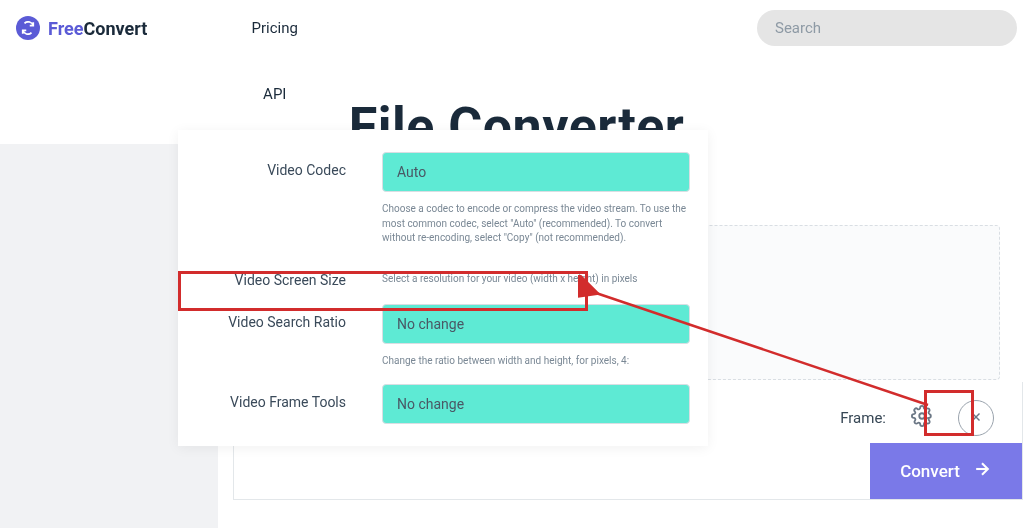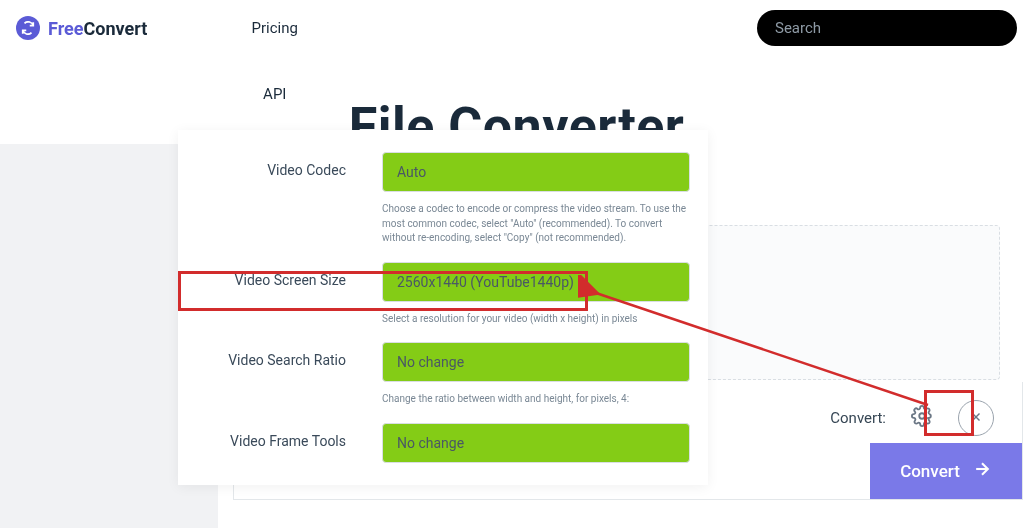--- a/index.html
+++ b/index.html
@@ -7,41 +7,41 @@
     
     .topbar { display: flex; align-items: center; height: 56px; padding: 8px 16px; }
     .logo { display: flex; align-items: center; gap: 8px; margin-right: 100px; }
     .logo-icon { width: 24px; height: 24px; background: #5b5bd6; border-radius: 50%; display: flex; align-items: center; justify-content: center; }
     .logo-text { font-size: 18px; font-weight: 700; }
     .logo-free { color: #5b5bd6; }
     .logo-convert { color: #1a2a3a; }
     .navlinks { display: flex; gap: 48px; align-items: center; flex-direction: column; }
     .navlink { font-size: 15px; color: #1a2a3a; display: flex; align-items: center; gap: 6px; cursor: pointer; }
     .search-wrap { margin-left: auto; width: 260px; }
-    .search-input { width: 100%; height: 36px; border-radius: 18px; border: none; background: #000000; padding: 0 18px; font-size: 15px; color: #6b7785; }
+    .search-input { width: 100%; height: 36px; border-radius: 18px; border: none; background: #e5e5e5; padding: 0 18px; font-size: 15px; color: #6b7785; }
     .search-input::placeholder { color: #8e9aa5; }
 
     .main { position: relative; padding-top: 30px; }
     .page-title { font-size: 52px; font-weight: 700; color: #1a2a3a; text-align: center; margin-top: 10px; letter-spacing: 0.5px; }
     .page-sub { text-align: center; font-size: 18px; color: #3a4a5a; margin-top: 18px; }
 
     .bottom-bar { position: absolute; top: 382px; left: 233px; right: 10px; height: 118px; border: 1px solid #e3e7ea; border-top: none; background: #fff; }
     .output-row { display: flex; align-items: center; justify-content: flex-end; gap: 18px; padding: 18px 28px; }
     .output-label { font-size: 15px; color: #374755; }
     .output-select { display: flex; align-items: center; gap: 24px; border: 1.5px solid #5b5bd6; border-radius: 4px; padding: 6px 12px; color: #5b5bd6; font-size: 15px; cursor: pointer; }
     .icon-btn { width: 36px; height: 36px; border-radius: 50%; display: flex; align-items: center; justify-content: center; cursor: pointer; }
     .convert-btn { position: absolute; right: 0; bottom: 0; width: 152px; height: 56px; background: #7a79e8; color: #fff; font-size: 17px; display: flex; align-items: center; justify-content: center; gap: 12px; cursor: pointer; font-weight: 500; }
 
     .sidebar-strip { position: absolute; top: 88px; left: 0; width: 218px; height: 440px; background: #f1f2f4; }
 
     .settings-panel { position: absolute; top: 130px; left: 178px; width: 530px; background: #fff; padding: 14px 4px 14px 4px; box-shadow: 0 2px 12px rgba(0,0,0,0.06); }
     .setting-row { display: flex; padding: 8px 14px; gap: 36px; align-items: flex-start; }
     .setting-label { width: 150px; text-align: right; font-size: 14px; color: #3a4a5a; padding-top: 10px; flex-shrink: 0; }
     .setting-body { flex: 1; }
-    .setting-select { width: 100%; height: 40px; border: 1px solid #d9dee3; border-radius: 4px; padding: 0 14px; font-size: 14px; color: #4a5865; display: flex; align-items: center; cursor: pointer; background: #84cc16; }
+    .setting-select { width: 100%; height: 40px; border: 1px solid #d9dee3; border-radius: 4px; padding: 0 14px; font-size: 14px; color: #4a5865; display: flex; align-items: center; cursor: pointer; background: #5eead4; }
     .setting-help { font-size: 10px; color: #7a8895; margin-top: 10px; line-height: 1.45; }
 
     .highlight-row { position: absolute; top: 271px; left: 178px; width: 410px; height: 40px; border: 3px solid #d22c2c; pointer-events: none; }
     .highlight-gear { position: absolute; top: 390px; left: 924px; width: 50px; height: 46px; border: 3px solid #d22c2c; pointer-events: none; }
     
     .arrow-svg { position: absolute; top: 275px; left: 578px; width: 370px; height: 150px; pointer-events: none; }
 
     .upload-box { position: absolute; top: 225px; left: 275px; width: 725px; height: 155px; background: #fafbfc; border: 1px dashed #d9dee3; border-radius: 4px; z-index: -1; }
   </style>
 </head>
@@ -78,21 +78,21 @@
 <div class="main">
   <div class="sidebar-strip"></div>
   <h1 class="page-title">File Converter</h1>
   <div class="page-sub"> to another, online.</div>
 </div>
 
 <div class="upload-box"></div>
 
 <div class="bottom-bar">
   <div class="output-row">
-    <span class="output-label">Convert:</span>
+    <span class="output-label">Frame:</span>
     <div class="icon-btn">
       <span><svg width="22" height="22" viewBox="0 0 24 24" fill="none" stroke="#6b7785" stroke-width="2">
             <circle cx="12" cy="12" r="3"></circle>
             <path d="M19.4 15a1.65 1.65 0 0 0 .33 1.82l.06.06a2 2 0 1 1-2.83 2.83l-.06-.06a1.65 1.65 0 0 0-1.82-.33 1.65 1.65 0 0 0-1 1.51V21a2 2 0 0 1-4 0v-.09a1.65 1.65 0 0 0-1-1.51 1.65 1.65 0 0 0-1.82.33l-.06.06a2 2 0 1 1-2.83-2.83l.06-.06A1.65 1.65 0 0 0 4.6 15a1.65 1.65 0 0 0-1.51-1H3a2 2 0 0 1 0-4h.09A1.65 1.65 0 0 0 4.6 9a1.65 1.65 0 0 0-.33-1.82l-.06-.06a2 2 0 1 1 2.83-2.83l.06.06A1.65 1.65 0 0 0 9 4.6a1.65 1.65 0 0 0 1-1.51V3a2 2 0 0 1 4 0v.09c0 .66.39 1.26 1 1.51a1.65 1.65 0 0 0 1.82-.33l.06-.06a2 2 0 1 1 2.83 2.83l-.06.06A1.65 1.65 0 0 0 19.4 9c.14.34.22.7.22 1.07V10a2 2 0 0 1 0 4h-.09c-.37 0-.73.08-1.07.22z"></path>
           </svg></span>
     </div>
     <div class="icon-btn" style="border:1.5px solid #9aa3ad;">
       <span><svg width="14" height="14" viewBox="0 0 24 24" fill="none" stroke="#6b7785" stroke-width="2.5">
             <line x1="18" y1="6" x2="6" y2="18"></line>
             <line x1="6" y1="6" x2="18" y2="18"></line>
@@ -114,23 +114,20 @@
     <div class="setting-body">
       <div class="setting-select">
           <span>Auto</span>
         </div>
       <div class="setting-help">Choose a codec to encode or compress the video stream. To use the most common codec, select "Auto" (recommended). To convert without re-encoding, select "Copy" (not recommended).</div>
     </div>
   </div>
   <div class="setting-row">
     <div class="setting-label">Video Screen Size</div>
     <div class="setting-body">
-      <div class="setting-select">
-          <span>2560x1440 (YouTube1440p)</span>
-        </div>
       <div class="setting-help">Select a resolution for your video (width x height) in pixels</div>
     </div>
   </div>
   <div class="setting-row">
     <div class="setting-label">Video Search Ratio</div>
     <div class="setting-body">
       <div class="setting-select">
           <span>No change</span>
         </div>
       <div class="setting-help">Change the ratio between width and height, for pixels, 4:</div>

